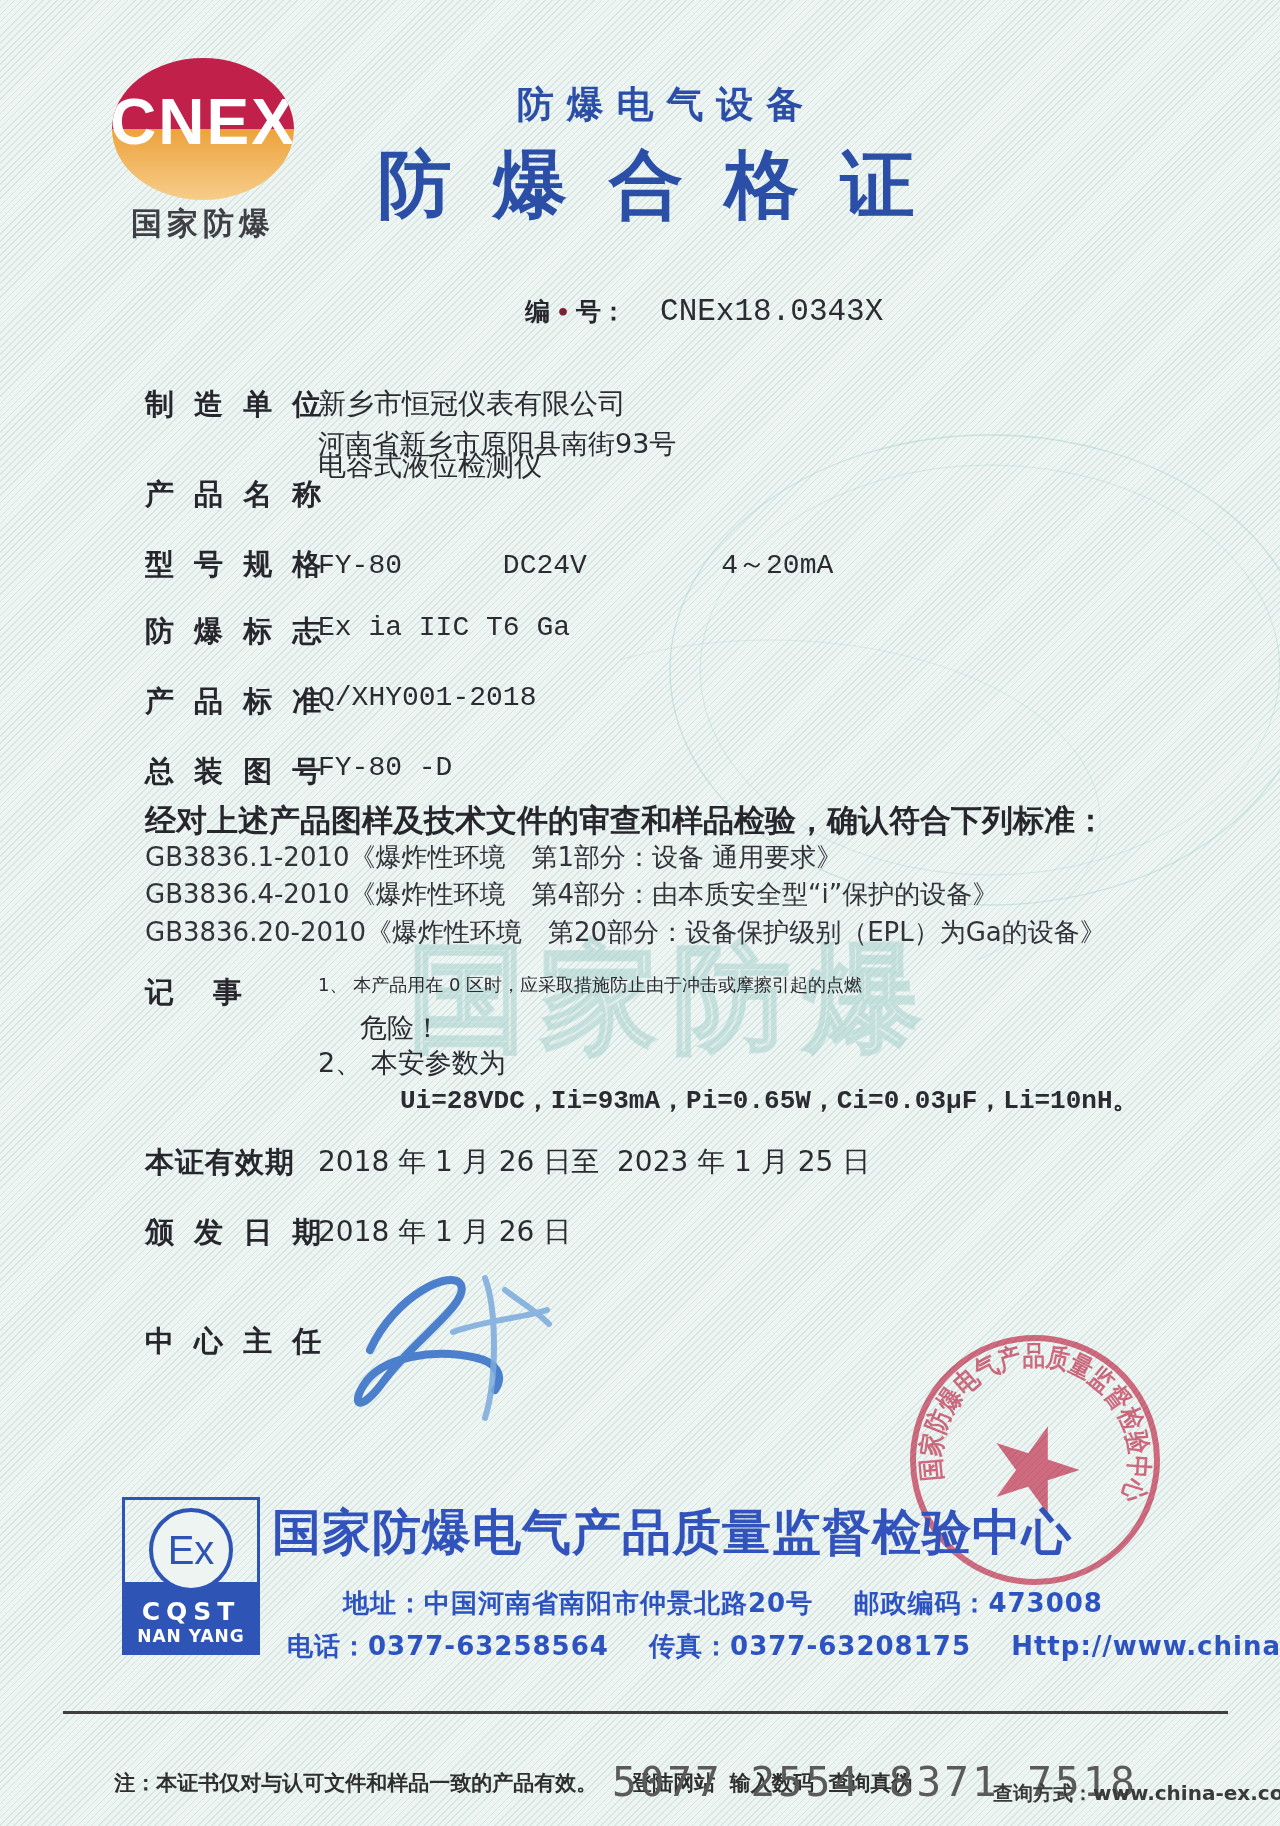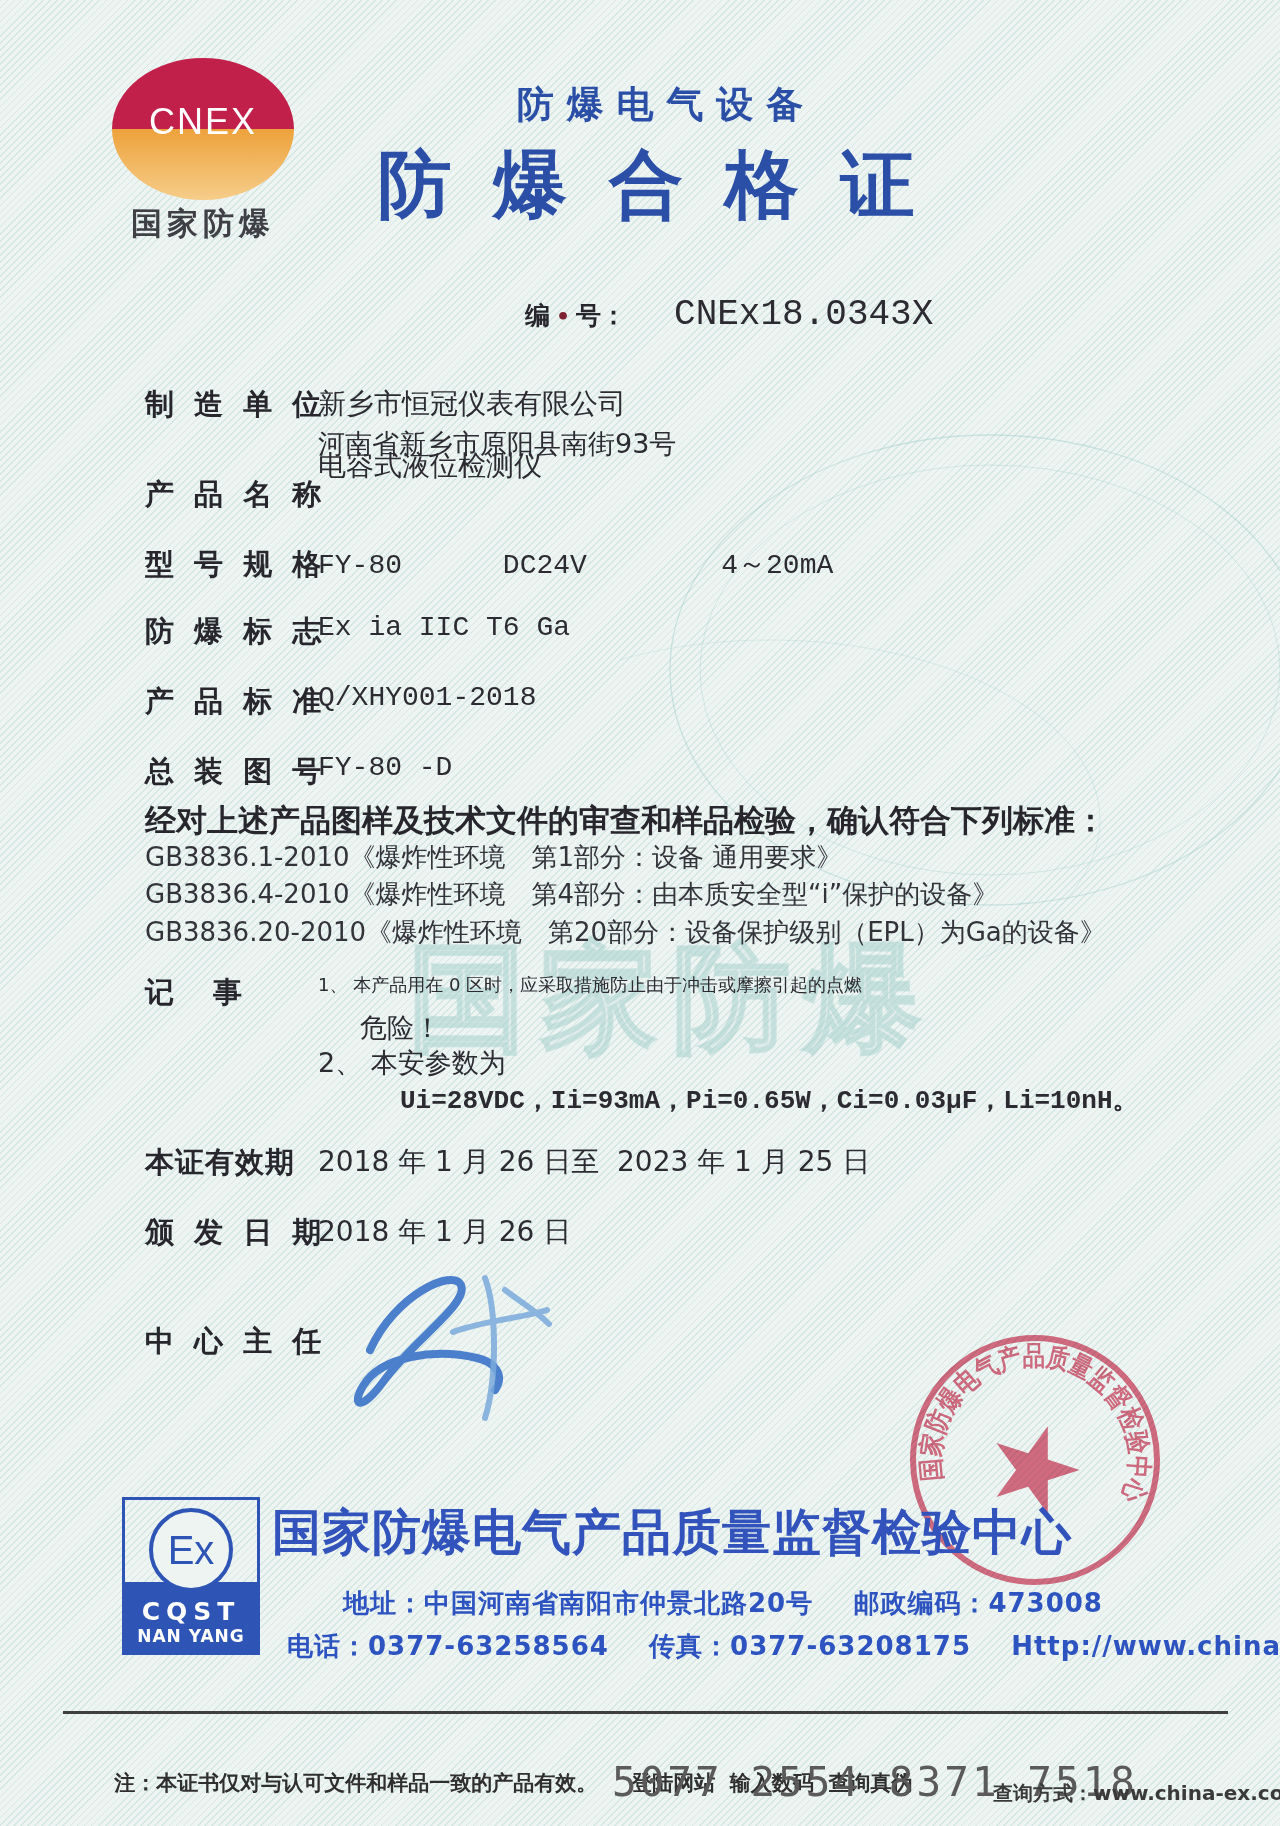--- a/index.html
+++ b/index.html
@@ -11,32 +11,32 @@
       rgba(158,200,194,.30) 0px, rgba(158,200,194,.30) 1.2px,
       rgba(255,255,255,0) 1.2px, rgba(255,255,255,0) 5px);
   }
   .abs{position:absolute;white-space:pre;}
   
   .cnex-oval{
     left:112px;top:58px;width:182px;height:142px;border-radius:50%;
     overflow:hidden;display:flex;align-items:center;justify-content:center;
     background:linear-gradient(180deg,#c1204a 0%,#c1204a 50%,#eda23c 50%,#f6cd8a 100%);
   }
-  .cnex-text{color:#fff;font-weight:normal;font-size:36px;letter-spacing:2px;
+  .cnex-text{color:#fff;font-weight:bold;font-size:64px;letter-spacing:2px;
     font-family:"Liberation Sans",sans-serif;margin-top:-14px;}
   .cnex-caption{left:112px;top:203px;width:182px;text-align:center;
     font-size:31px;font-weight:600;color:#3f3f46;letter-spacing:5px;}
   .subtitle{left:320px;top:80px;width:680px;text-align:center;
     font-size:37px;font-weight:bold;color:#2b4fa6;}
   .title{left:300px;top:136px;width:700px;text-align:center;
     font-size:74px;font-weight:bold;color:#2b4fa6;letter-spacing:8px;}
   .certline{left:525px;top:294px;display:flex;align-items:baseline;
     font-size:25px;color:#26262c;font-weight:600;}
   .certline .dot{color:#7c2230;margin:0 6px;font-size:22px;}
-  .certline .certval{margin-left:48px;font-weight:400;font-size:36px;
+  .certline .certval{margin-left:34px;font-weight:400;font-size:31px;
     font-family:"Liberation Mono","DejaVu Sans Mono",monospace;color:#2b2b31;}
   
   .lbl{font-size:29px;font-weight:600;color:#26262c;letter-spacing:5px;}
   .val{font-size:28px;color:#2b2b31;}
   .mono{font-family:"Liberation Mono","DejaVu Sans Mono",monospace;}
   .std{font-size:26px;color:#33333a;}
   .blue-org{font-size:49px;font-weight:700;color:#3253bb;letter-spacing:1px;}
   .blue-line{font-size:26px;font-weight:700;color:#2d53c0;letter-spacing:1px;}
   
   .watermark{left:408px;top:920px;font-size:118px;font-weight:bold;letter-spacing:14px;

